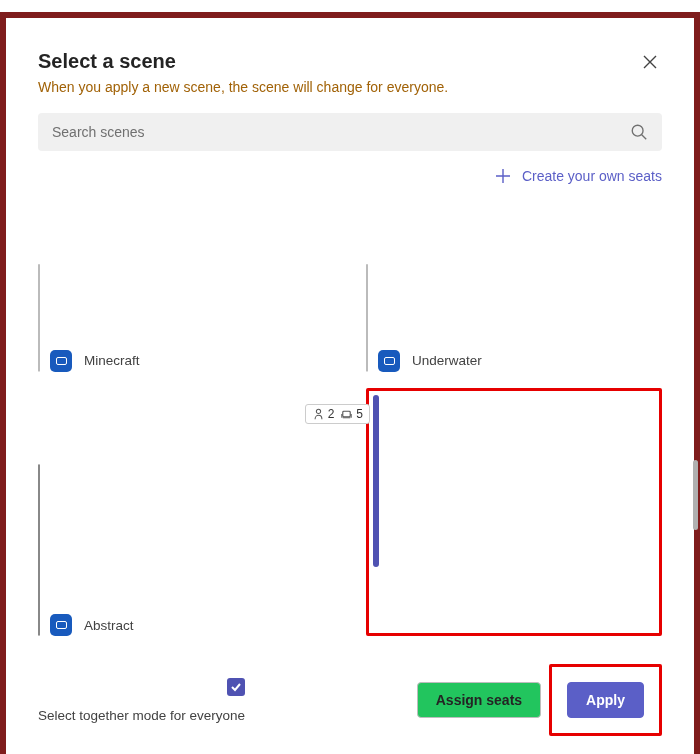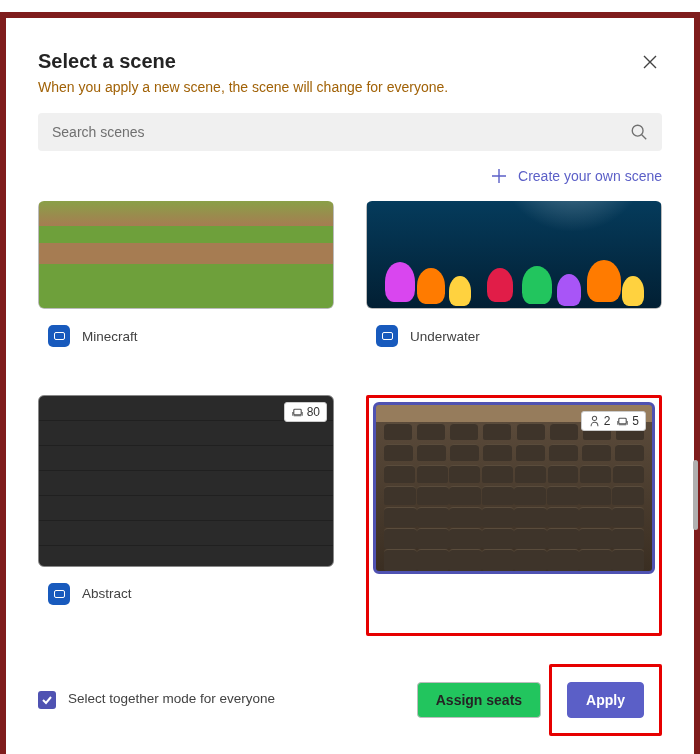--- a/index.html
+++ b/index.html
@@ -78,21 +78,22 @@
     .create-link svg { width: 18px; height: 18px; }
     .scene-grid {
       display: grid;
       grid-template-columns: 1fr 1fr;
       gap: 16px 32px;
       flex: 1;
       overflow: hidden;
     }
     .scene-card {
       display: flex;
-      flex-direction: column;
+      flex-direction: row;
+      align-items: flex-end;
     }
     .scene-card.clipped .thumb { margin-top: -64px; }
     .thumb-wrap { overflow: hidden; border-radius: 6px; }
     .thumb {
       position: relative;
       height: 172px;
       border-radius: 6px;
       border: 1px solid #bbb;
     }
     .thumb.selected { border: 3px solid #4f52b2; }
@@ -165,21 +166,21 @@
     .seat-row { 
       position:absolute; left:8px; right:8px; display:flex; justify-content:space-between;
     }
     .seat { background:#3e342a; border-radius:4px 4px 2px 2px; border-top:1px solid #5a4c3c; }
     .footer {
       display: flex;
       align-items: center;
       justify-content: space-between;
       margin-top: 28px;
     }
-    .checkbox-row { display: flex; align-items: flex-start; gap: 12px; }
+    .checkbox-row { display: flex; align-items: flex-end; gap: 12px; flex-direction: column; }
     .chk {
       width: 18px; height: 18px;
       background: #4f52b2;
       border-radius: 3px;
       display: flex; align-items: center; justify-content: center;
     }
     .chk svg { width: 12px; height: 12px; color: #fff; }
     .chk-label { font-size: 13.5px; color: #424242; }
     .actions { display: flex; gap: 8px; align-items: center; }
     .btn {
@@ -236,21 +237,21 @@
         <circle cx="8.5" cy="8.5" r="6"></circle>
         <path d="M13 13 L18 18"></path>
       </svg>
   </div>
 
   <div class="create-link-row">
     <div class="create-link">
       <svg viewBox="0 0 18 18" fill="none" stroke="currentColor" stroke-width="1.4">
           <path d="M9 2 V16 M2 9 H16"></path>
         </svg>
-      <span>Create your own scene</span>
+      <span>Create your own seats</span>
     </div>
   </div>
 
   <div class="scene-grid">
 
     <div class="scene-card clipped">
       <div class="thumb-wrap">
         <div class="thumb minecraft">
           
           

